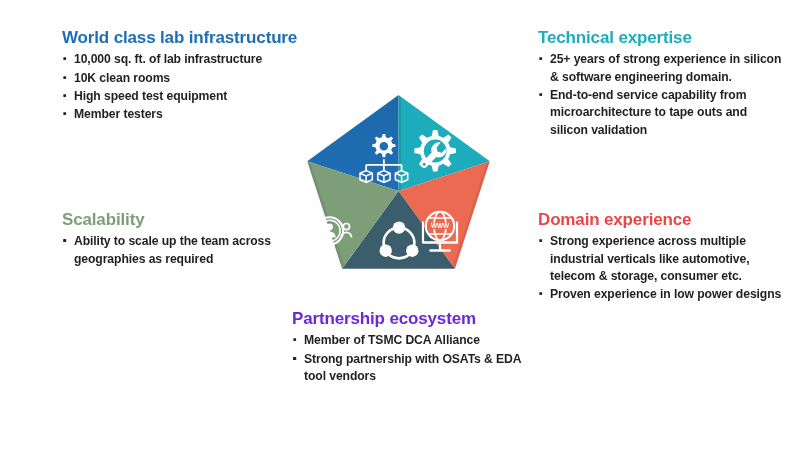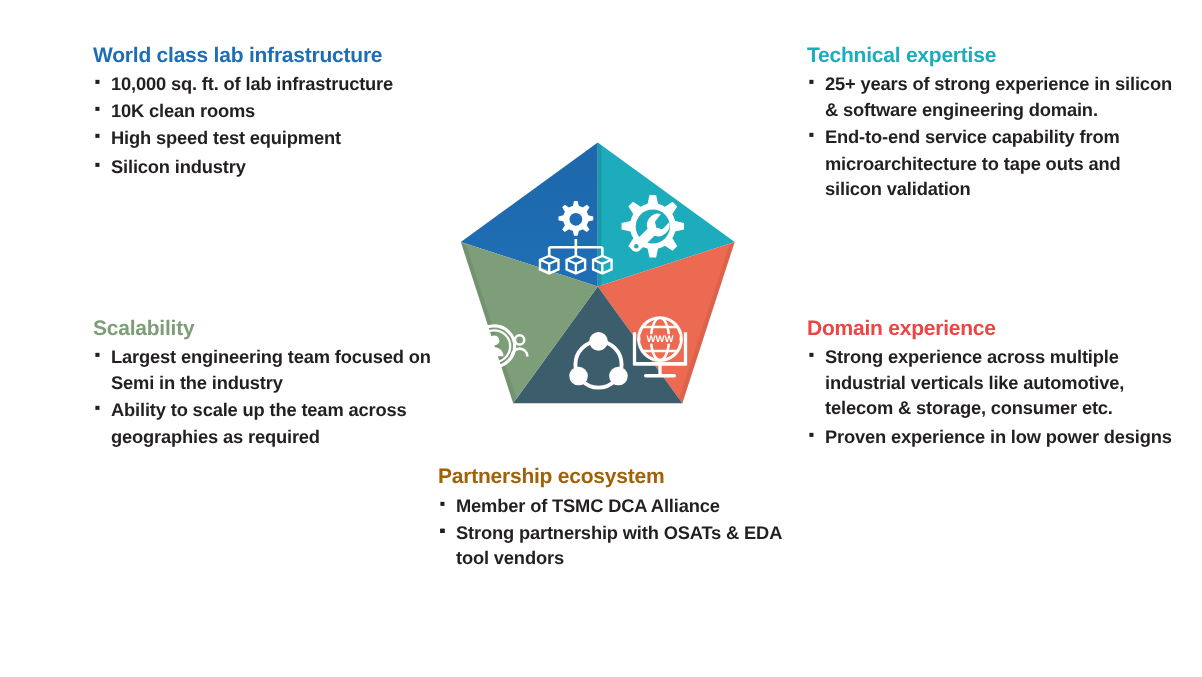--- a/index.html
+++ b/index.html
@@ -9,21 +9,21 @@
     font-family:"Liberation Sans", sans-serif;
     overflow:hidden;
     position:relative;
   }
   .stage{position:absolute;inset:0;}
 
   
   .block{position:absolute;}
   .block h3{
     margin:0 0 3px 0;
-    font-size:14px;
+    font-size:17px;
     font-weight:bold;
     letter-spacing:-0.15px;
     line-height:1.2;
   }
   .block ul{
     margin:0;padding:0;list-style:none;
   }
   .block li{
     position:relative;
     padding-left:12px;
@@ -179,50 +179,50 @@
       </g>
     </svg>
   </div>
 
   <div class="block" id="blk-lab">
     <h3 style="color:#1f6eb5">World class lab infrastructure</h3>
     <ul>
       <li><span class="bul">▪</span><span>10,000 sq. ft. of lab infrastructure</span></li>
       <li><span class="bul">▪</span><span>10K clean rooms</span></li>
       <li><span class="bul">▪</span><span>High speed test equipment</span></li>
-      <li><span class="bul">▪</span><span>Silicon industry</span></li>
+      <li><span class="bul">▪</span><span>Member testers</span></li>
     </ul>
   </div>
 
   <div class="block" id="blk-tech">
     <h3 style="color:#1dacbc">Technical expertise</h3>
     <ul>
       <li><span class="bul">▪</span><span>25+ years of strong experience in silicon &amp; software engineering domain.</span></li>
       <li><span class="bul">▪</span><span>End-to-end service capability from microarchitecture to tape outs and silicon validation</span></li>
     </ul>
   </div>
 
   <div class="block" id="blk-scale">
     <h3 style="color:#7d9e79">Scalability</h3>
     <ul>
-      <li><span class="bul">▪</span><span>Largest engineering team focused on Semi in the industry</span></li>
+      <li><span class="bul">▪</span></li>
       <li><span class="bul">▪</span><span>Ability to scale up the team across geographies as required</span></li>
     </ul>
   </div>
 
   <div class="block" id="blk-domain">
     <h3 style="color:#ef4444">Domain experience</h3>
     <ul>
       <li><span class="bul">▪</span><span>Strong experience across multiple industrial verticals like automotive, telecom &amp; storage, consumer etc.</span></li>
       <li><span class="bul">▪</span><span>Proven experience in low power designs</span></li>
     </ul>
   </div>
 
   <div class="block" id="blk-partner">
-    <h3 style="color:#a16207">Partnership ecosystem</h3>
+    <h3 style="color:#6d28d9">Partnership ecosystem</h3>
     <ul>
       <li><span class="bul">▪</span><span>Member of TSMC DCA Alliance</span></li>
       <li><span class="bul">▪</span></li>
       <li><span class="bul">▪</span></li>
       <li><span class="bul">▪</span><span>Strong partnership with OSATs &amp; EDA tool vendors</span></li>
     </ul>
   </div>
 
 </div>
 

